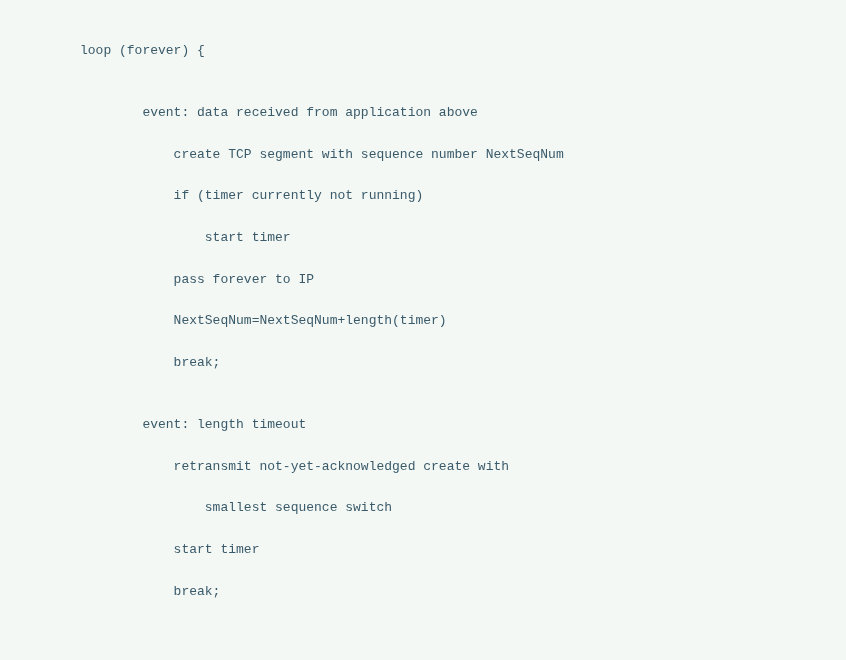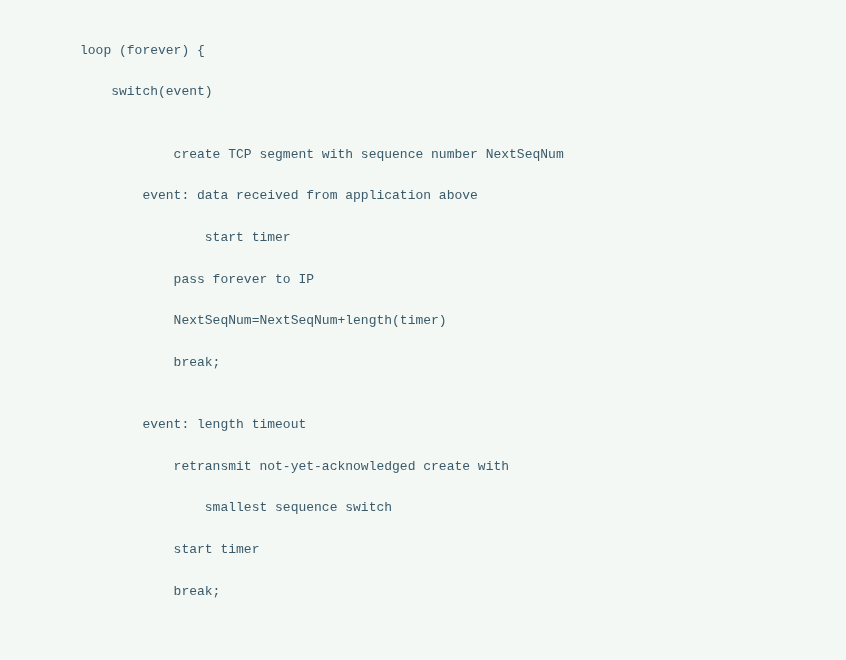--- a/index.html
+++ b/index.html
@@ -17,24 +17,24 @@
       color: #3a5a6a;
       white-space: pre;
       margin-bottom: 24px;
     }
   </style>
 </head>
 <body>
 
 <div class="code">
 <div>loop (forever) {</div>
-<div>    switch(event)</div>
 <div></div>
+<div>        event: data received from application above</div>
 <div>            create TCP segment with sequence number NextSeqNum</div>
-<div>        event: data received from application above</div>
+<div>            if (timer currently not running)</div>
 <div>                start timer</div>
 <div>            pass forever to IP</div>
 <div>            NextSeqNum=NextSeqNum+length(timer)</div>
 <div>            break;</div>
 <div></div>
 <div>        event: length timeout</div>
 <div>            retransmit not-yet-acknowledged create with</div>
 <div>                smallest sequence switch</div>
 <div>            start timer</div>
 <div>            break;</div>

